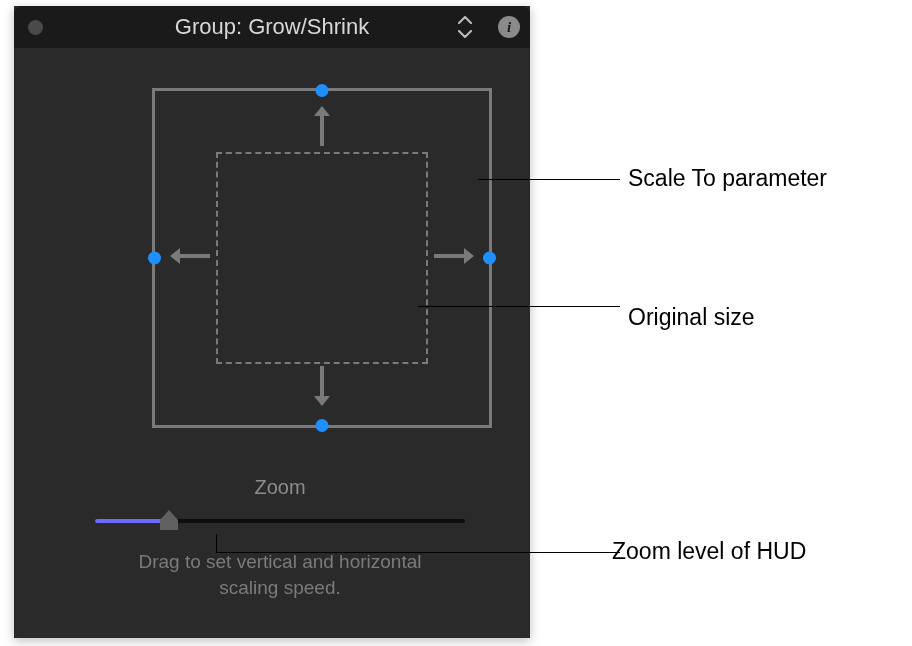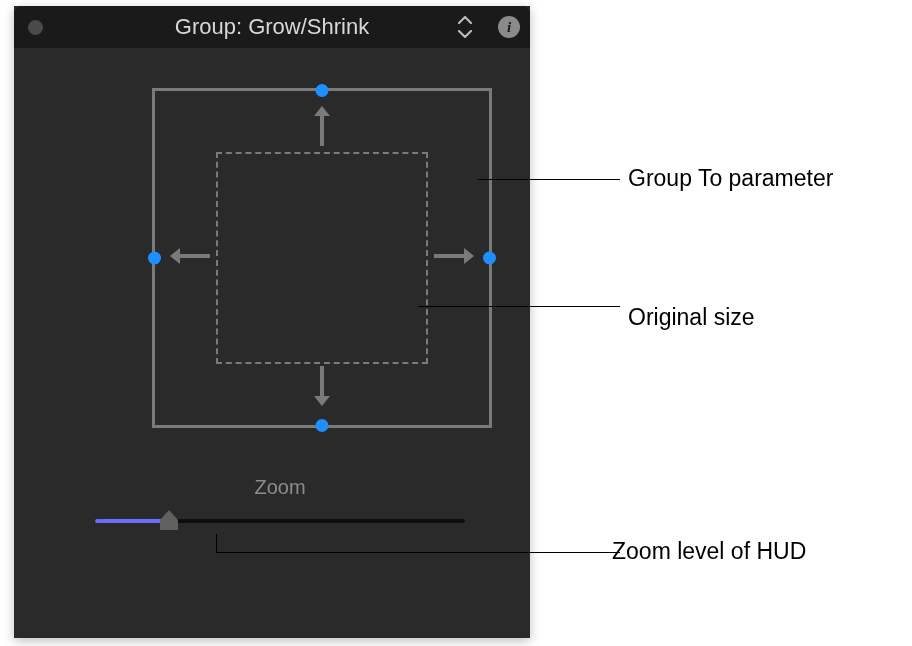--- a/index.html
+++ b/index.html
@@ -234,24 +234,26 @@
     <div class="zoom-label">Zoom</div>
     <div class="slider">
       <div class="slider-track-bg"></div>
       <div class="slider-track-fill"></div>
       <div class="slider-thumb">
         <svg width="18" height="20" viewBox="0 0 18 20">
             <path d="M9 0 L18 10 L18 20 L0 20 L0 10 Z" fill="#606060"></path>
           </svg>
       </div>
     </div>
+    <div class="hint">Drag to set vertical and horizontal
+scaling speed.</div>
   </div>
 </div>
 
 <div class="callout-line" style="left:478px; top:179px; width:142px;"></div>
-<div class="callout" style="left:628px; top:165px;">Group To parameter</div>
+<div class="callout" style="left:628px; top:165px;">Scale To parameter</div>
 
 <div class="callout-line" style="left:418px; top:306px; width:202px;"></div>
 <div class="callout" style="left:628px; top:304px;">Original size</div>
 
 <div class="callout-line" style="left:216px; top:552px; width:404px;"></div>
 <div class="callout-line" style="left:216px; top:534px; width:1px; height:18px; background:#000;"></div>
 <div class="callout" style="left:612px; top:538px;">Zoom level of HUD</div>
 
 </body></html>

